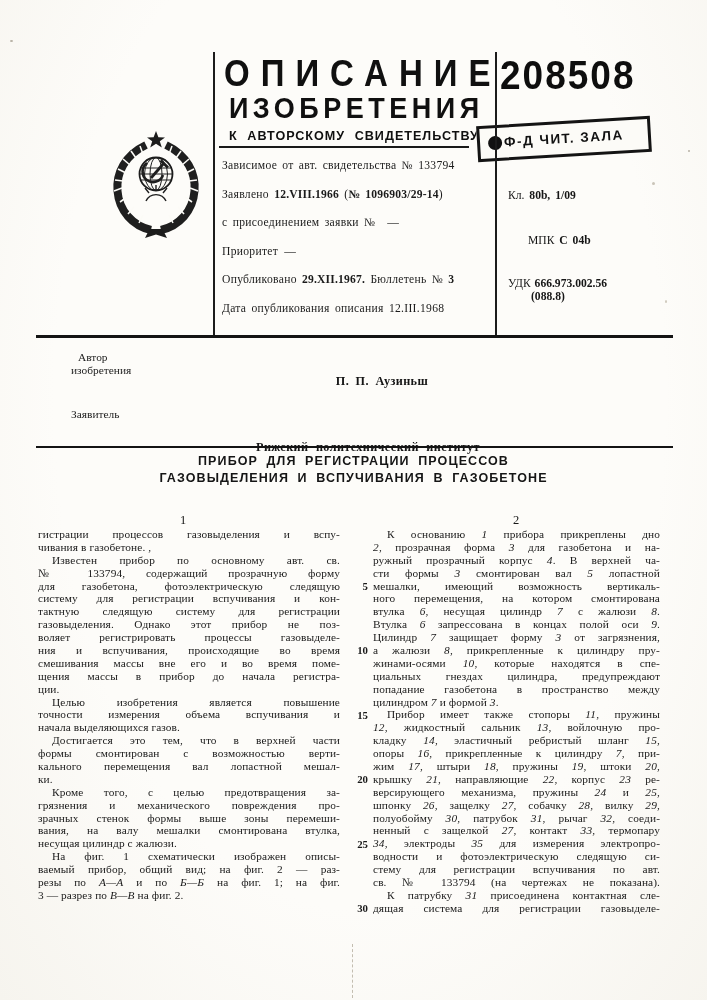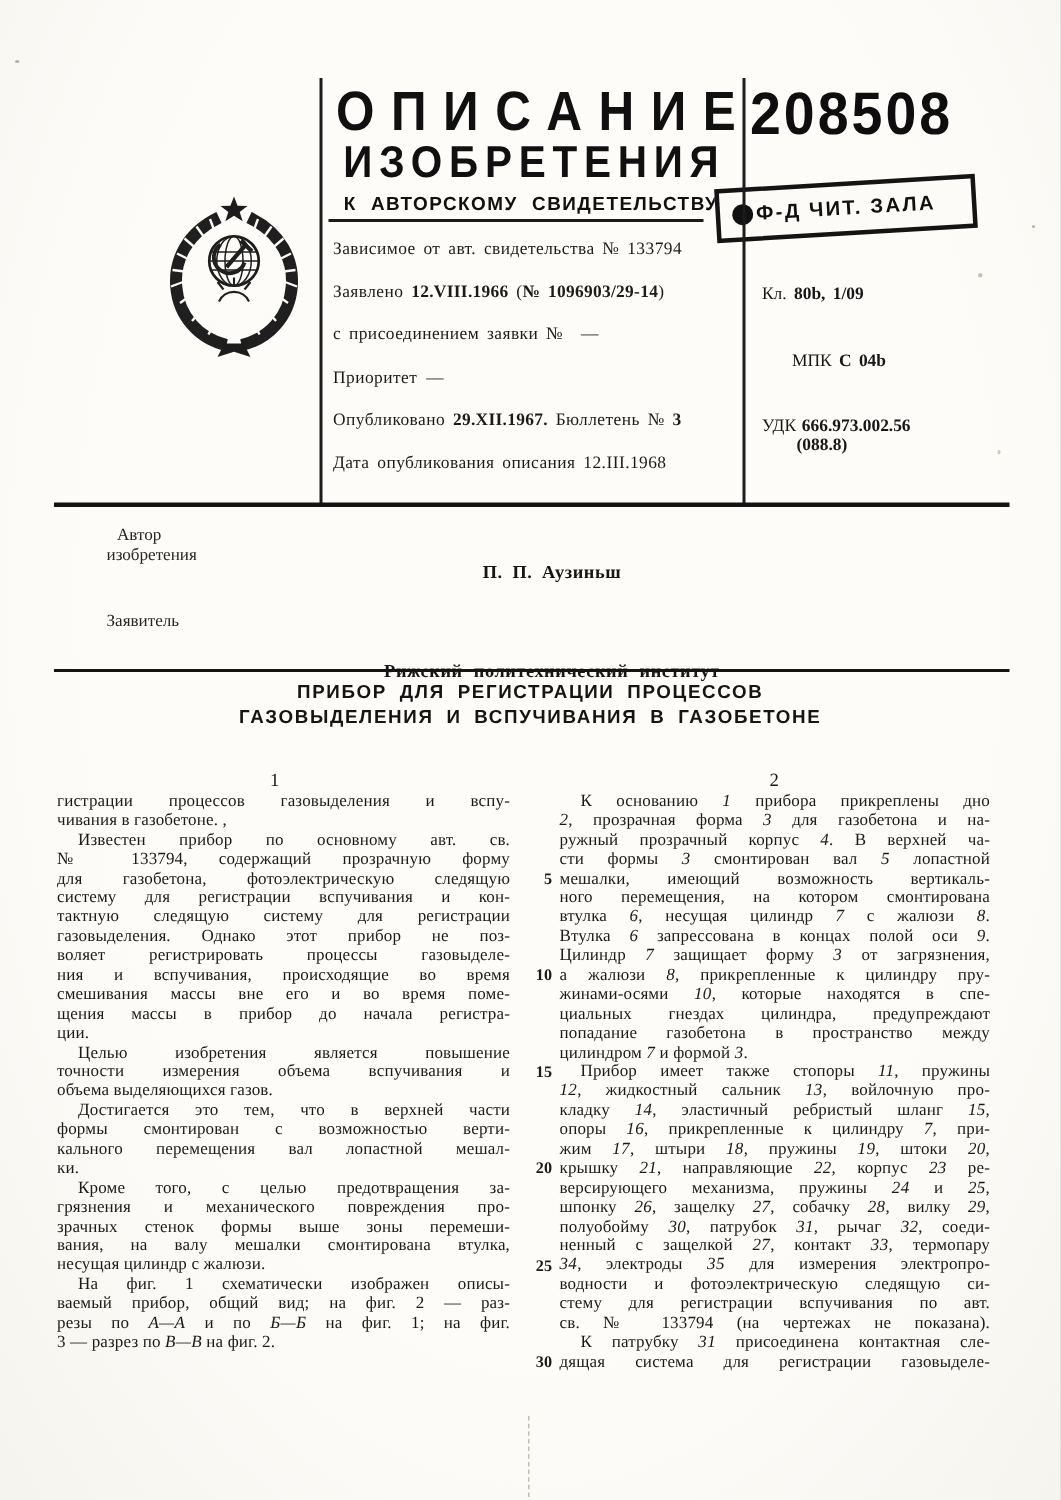--- a/index.html
+++ b/index.html
@@ -49,21 +49,21 @@
   .brow{font:11.6px/12px "Liberation Serif","DejaVu Serif",serif;margin-bottom:16.6px;
     letter-spacing:.3px;word-spacing:2px;color:#1b1b1b;white-space:nowrap;}
   .brow b{letter-spacing:.2px;text-align:center;}
   .kl{position:absolute;left:508px;top:189px;font:11.6px/13px "Liberation Serif",serif;word-spacing:2px;}
   .mpk{position:absolute;left:508px;top:234px;font:11.6px/13px "Liberation Serif",serif;word-spacing:2px;margin-left:20px;}
   .udk{position:absolute;left:508px;top:277px;font:11.6px/13px "Liberation Serif",serif;word-spacing:1px;}
   .udk2{position:absolute;left:531px;top:290px;font:11.6px/13px "Liberation Serif",serif;}
   
   .auth-label{position:absolute;left:71px;top:351px;font:11.4px/13.4px "Liberation Serif",serif;color:#242424;}
   .auth-label .l1{padding-left:7px;}
-  .auth-name{position:absolute;left:213px;top:374px;width:310px;text-align:center;
+  .auth-name{position:absolute;left:227px;top:374px;width:310px;text-align:center;
     font:bold 12.2px/14px "Liberation Serif",serif;word-spacing:3px;letter-spacing:.4px;}
   .appl-label{position:absolute;left:71px;top:408px;font:11.4px/13px "Liberation Serif",serif;color:#242424;}
   .appl-name{position:absolute;left:193px;top:408px;width:350px;text-align:center;
     font:bold 12.2px/14px "Liberation Serif",serif;word-spacing:4px;letter-spacing:.4px;margin-top:32px;}
   
   .inv-title{position:absolute;left:98px;top:453px;width:511px;text-align:center;
     font:bold 12.5px/16.5px "Liberation Sans","DejaVu Sans",sans-serif;
     letter-spacing:1.1px;word-spacing:4px;color:#151515;}
   
   .colnum{position:absolute;top:514px;font:12.5px/13px "Liberation Serif",serif;}
@@ -189,21 +189,21 @@
       <div class="bline">систему для регистрации вспучивания и кон-</div>
       <div class="bline">тактную следящую систему для регистрации</div>
       <div class="bline">газовыделения. Однако этот прибор не поз-</div>
       <div class="bline">воляет регистрировать процессы газовыделе-</div>
       <div class="bline">ния и вспучивания, происходящие во время</div>
       <div class="bline">смешивания массы вне его и во время поме-</div>
       <div class="bline">щения массы в прибор до начала регистра-</div>
       <div class="bline pend">ции.</div>
       <div class="bline ind">Целью изобретения является повышение</div>
       <div class="bline">точности измерения объема вспучивания и</div>
-      <div class="bline pend">объема выделяющихся газов.</div>
+      <div class="bline pend">начала выделяющихся газов.</div>
       <div class="bline ind">Достигается это тем, что в верхней части</div>
       <div class="bline">формы смонтирован с возможностью верти-</div>
       <div class="bline">кального перемещения вал лопастной мешал-</div>
       <div class="bline pend">ки.</div>
       <div class="bline ind">Кроме того, с целью предотвращения за-</div>
       <div class="bline">грязнения и механического повреждения про-</div>
       <div class="bline">зрачных стенок формы выше зоны перемеши-</div>
       <div class="bline">вания, на валу мешалки смонтирована втулка,</div>
       <div class="bline pend">несущая цилиндр с жалюзи.</div>
       <div class="bline ind">На фиг. 1 схематически изображен описы-</div>

